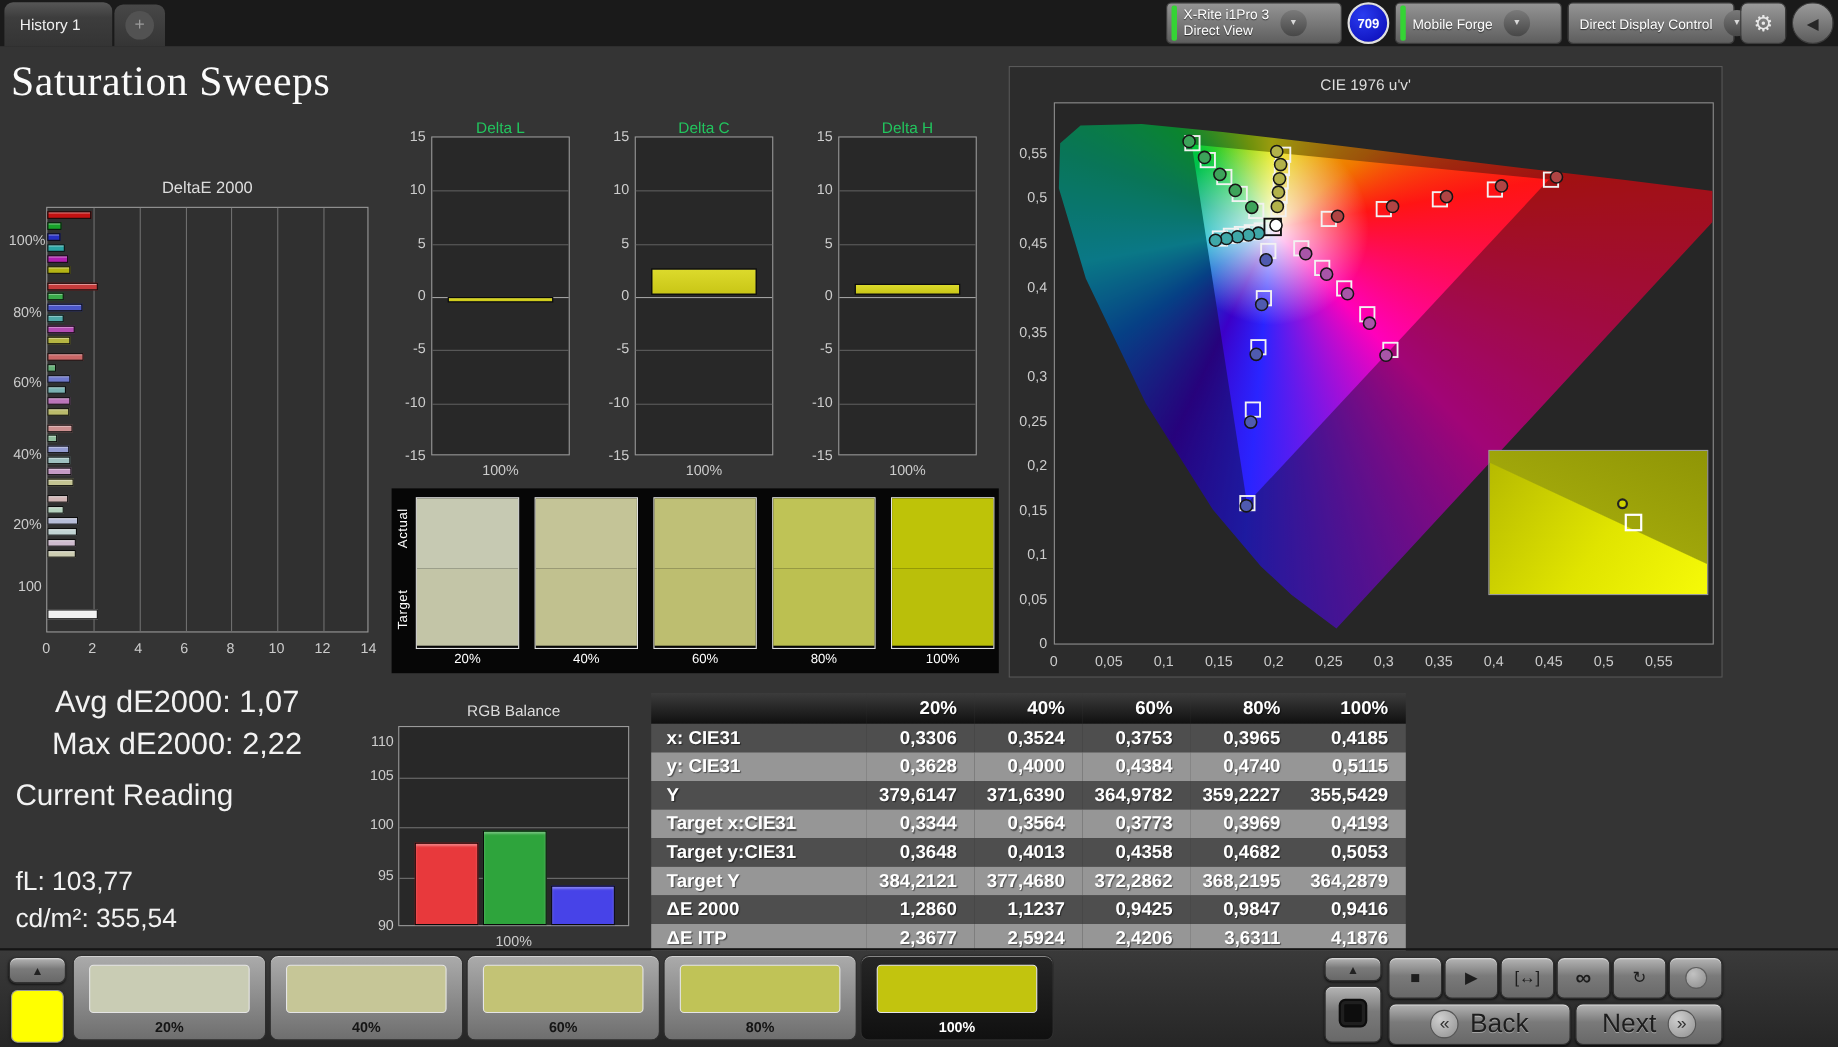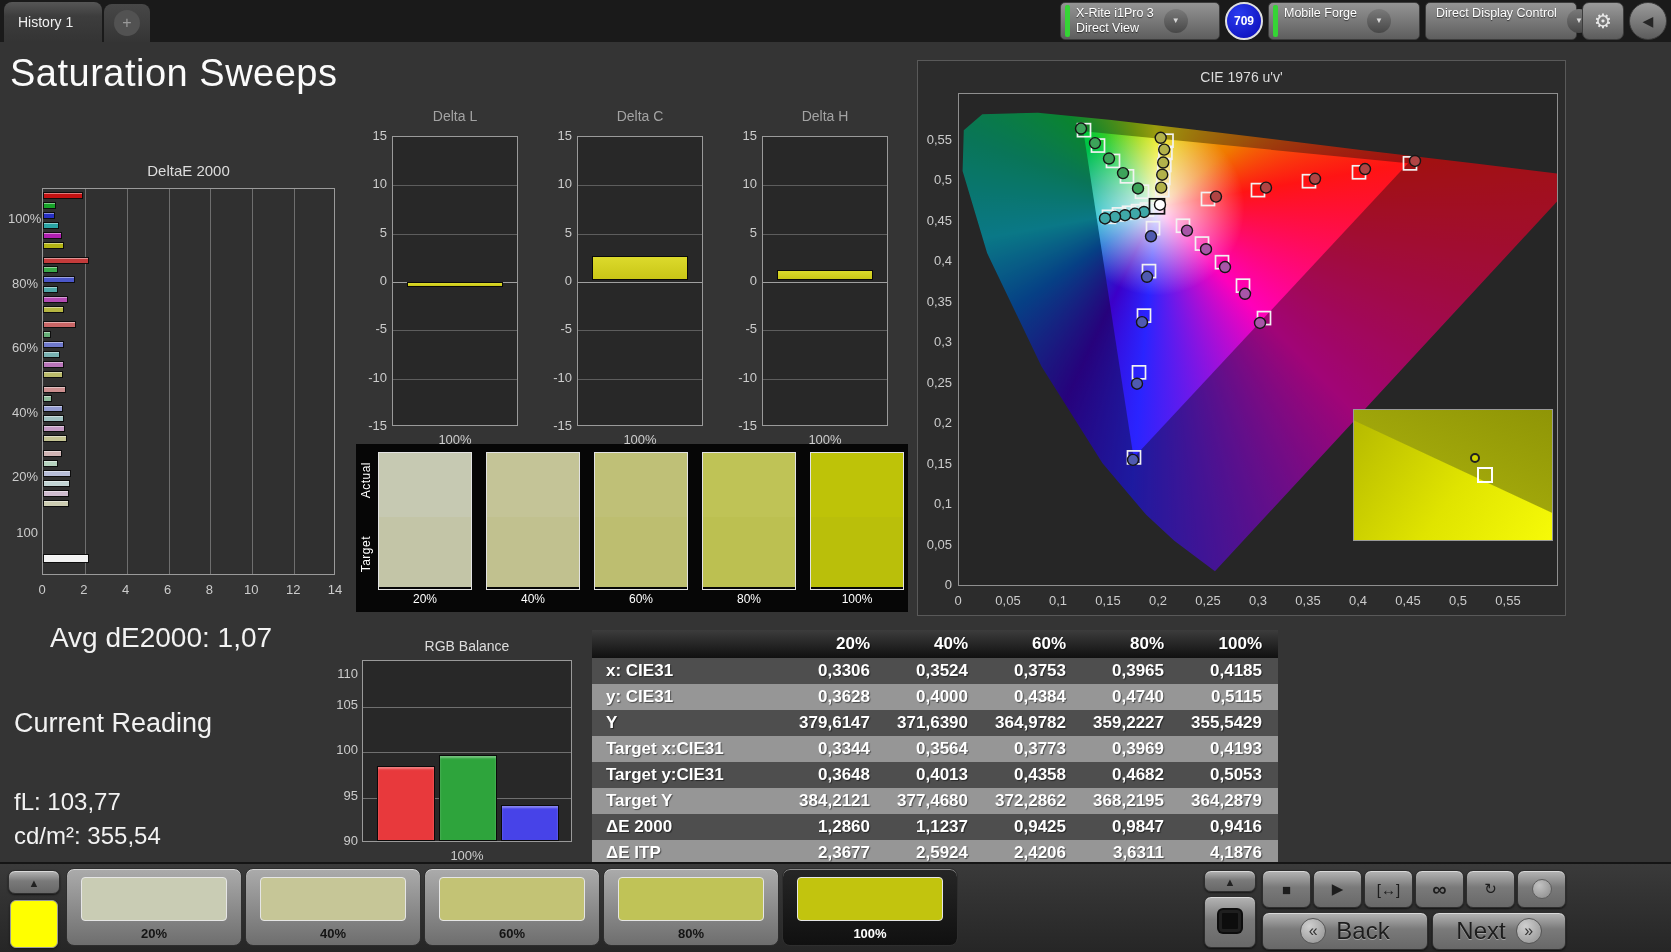--- a/index.html
+++ b/index.html
@@ -16,49 +16,49 @@
     background:linear-gradient(#474747,#353535); border-radius:8px 8px 0 0;
     display:flex; align-items:center; justify-content:center; }
   .tab-add .plus { width:26px; height:26px; border-radius:50%; background:#525252;
     color:#9a9a9a; font-size:16px; text-align:center; line-height:26px; }
   .toolbar-right { position:absolute; right:4px; top:2px; height:38px; display:flex; gap:5px; align-items:center; }
   .dd { display:flex; align-items:center; height:38px; background:linear-gradient(#949494,#5e5e5e);
     border:1px solid #3c3c3c; border-radius:5px; padding-right:4px; }
   .dd .stripe { width:5px; height:32px; margin:0 6px 0 4px; border-radius:2px; }
   .dd .lines { display:flex; flex-direction:column; justify-content:center; color:#fff;
     font-size:12.5px; line-height:15px; text-shadow:0 1px 1px rgba(0,0,0,.6); white-space:nowrap; }
-  .dd.single .lines { justify-content:flex-start; padding-top:3px; height:100%; }
+  .dd.single .lines { justify-content:center; padding-top:3px; height:100%; }
   .dd .chev { width:24px; height:24px; border-radius:50%; background:linear-gradient(#7a7a7a,#474747);
     color:#d8d8d8; font-size:8px; text-align:center; line-height:24px; margin-left:10px; flex:none; }
   .badge { width:38px; height:38px; border-radius:50%;
     background:radial-gradient(circle at 35% 30%, #2a3cf0, #0a0abz); background:radial-gradient(circle at 35% 30%, #2a3cf0, #0909b4);
     border:2px solid #e0e0e0; color:#fff; font-size:12px; font-weight:bold;
     display:flex; align-items:center; justify-content:center; }
   .sq-btn { width:42px; height:38px; border-radius:7px; background:linear-gradient(#9a9a9a,#5c5c5c);
     border:1px solid #3c3c3c; color:#e8e8e8; font-size:20px; display:flex; align-items:center; justify-content:center; }
   .rnd-btn { width:38px; height:38px; border-radius:50%; background:linear-gradient(#9a9a9a,#5c5c5c);
     border:1px solid #3c3c3c; color:#262626; font-size:14px; display:flex; align-items:center; justify-content:center; }
 
-  .page-title { position:absolute; left:10px; top:52px; font-size:38px; color:#fbfbfb; letter-spacing:.5px; }
+  .page-title { position:absolute; left:10px; top:52px; font-size:38px; color:#fbfbfb; letter-spacing:.5px;font-family:Liberation Serif, serif; }
 
   
   #de-block { position:absolute; left:8px; top:162px; width:352px; height:452px; }
   .de-title { position:absolute; left:34px; top:0; width:293px; text-align:center; font-size:15px; color:#ddd; }
   #de-plot { position:absolute; left:34px; top:26px; width:293px; height:387px;
     border:1px solid #9a9a9a; background:rgba(0,0,0,.06); }
   .de-grid { position:absolute; top:0; bottom:0; width:1px; background:#6e6e6e; }
   .de-bar { position:absolute; left:0; border:1px solid #0d0d0d;
     box-shadow:inset 0 1px 0 rgba(255,255,255,.45); }
   .de-glab { position:absolute; left:0; width:30px; text-align:right; font-size:13px; color:#ccc; }
   .de-xlab { position:absolute; top:420px; width:24px; text-align:center; font-size:13px; color:#ccc; }
 
   
   #lch-row { position:absolute; left:362px; top:108px; display:flex; gap:27px; }
   .lch { width:158px; }
-  .lch-title { text-align:center; padding-left:28px; font-size:14px; color:#a3a3a3; margin-bottom:12px; }
+  .lch-title { text-align:center; padding-left:28px; font-size:14px; color:#22c55e; margin-bottom:0; }
   .lch-inner { display:flex; }
   .lch-ycol { width:30px; position:relative; flex:none; }
   .lch-plot { position:relative; width:126px; height:290px; border:1px solid #9a9a9a; background:#282828; }
   .lch-ylab { position:absolute; right:5px; font-size:13px; color:#ccc; }
   .lch-grid { position:absolute; left:0; right:0; height:1px; background:#5d5d5d; }
   .lch-grid.zero { background:#a0a0a0; }
   .lch-bar { position:absolute; left:14px; width:96px; border:1px solid #0a0a0a; }
   .lch-xlab { text-align:center; padding-left:28px; font-size:13px; color:#ccc; margin-top:6px; }
 
   
@@ -465,20 +465,23 @@
       <div class="cie-xlab" style="left: 375px;">0,35</div>
       <div class="cie-xlab" style="left: 425px;">0,4</div>
       <div class="cie-xlab" style="left: 475px;">0,45</div>
       <div class="cie-xlab" style="left: 525px;">0,5</div>
       <div class="cie-xlab" style="left: 575px;">0,55</div>
     </div>
 
   <div class="stat" id="avg-line">
     <span>Avg dE2000:</span> <span>1,07</span>
   </div>
+  <div class="stat" id="max-line">
+    <span>Max dE2000:</span> <span>2,22</span>
+  </div>
   <div class="stat" id="cur-label">Current Reading</div>
   <div class="stat" id="fl-line">
     <span>fL:</span> <span>103,77</span>
   </div>
   <div class="stat" id="cd-line">
     <span>cd/m²:</span> <span>355,54</span>
   </div>
 
   <div id="rgb-block">
     <div class="rgb-title">RGB Balance</div>

